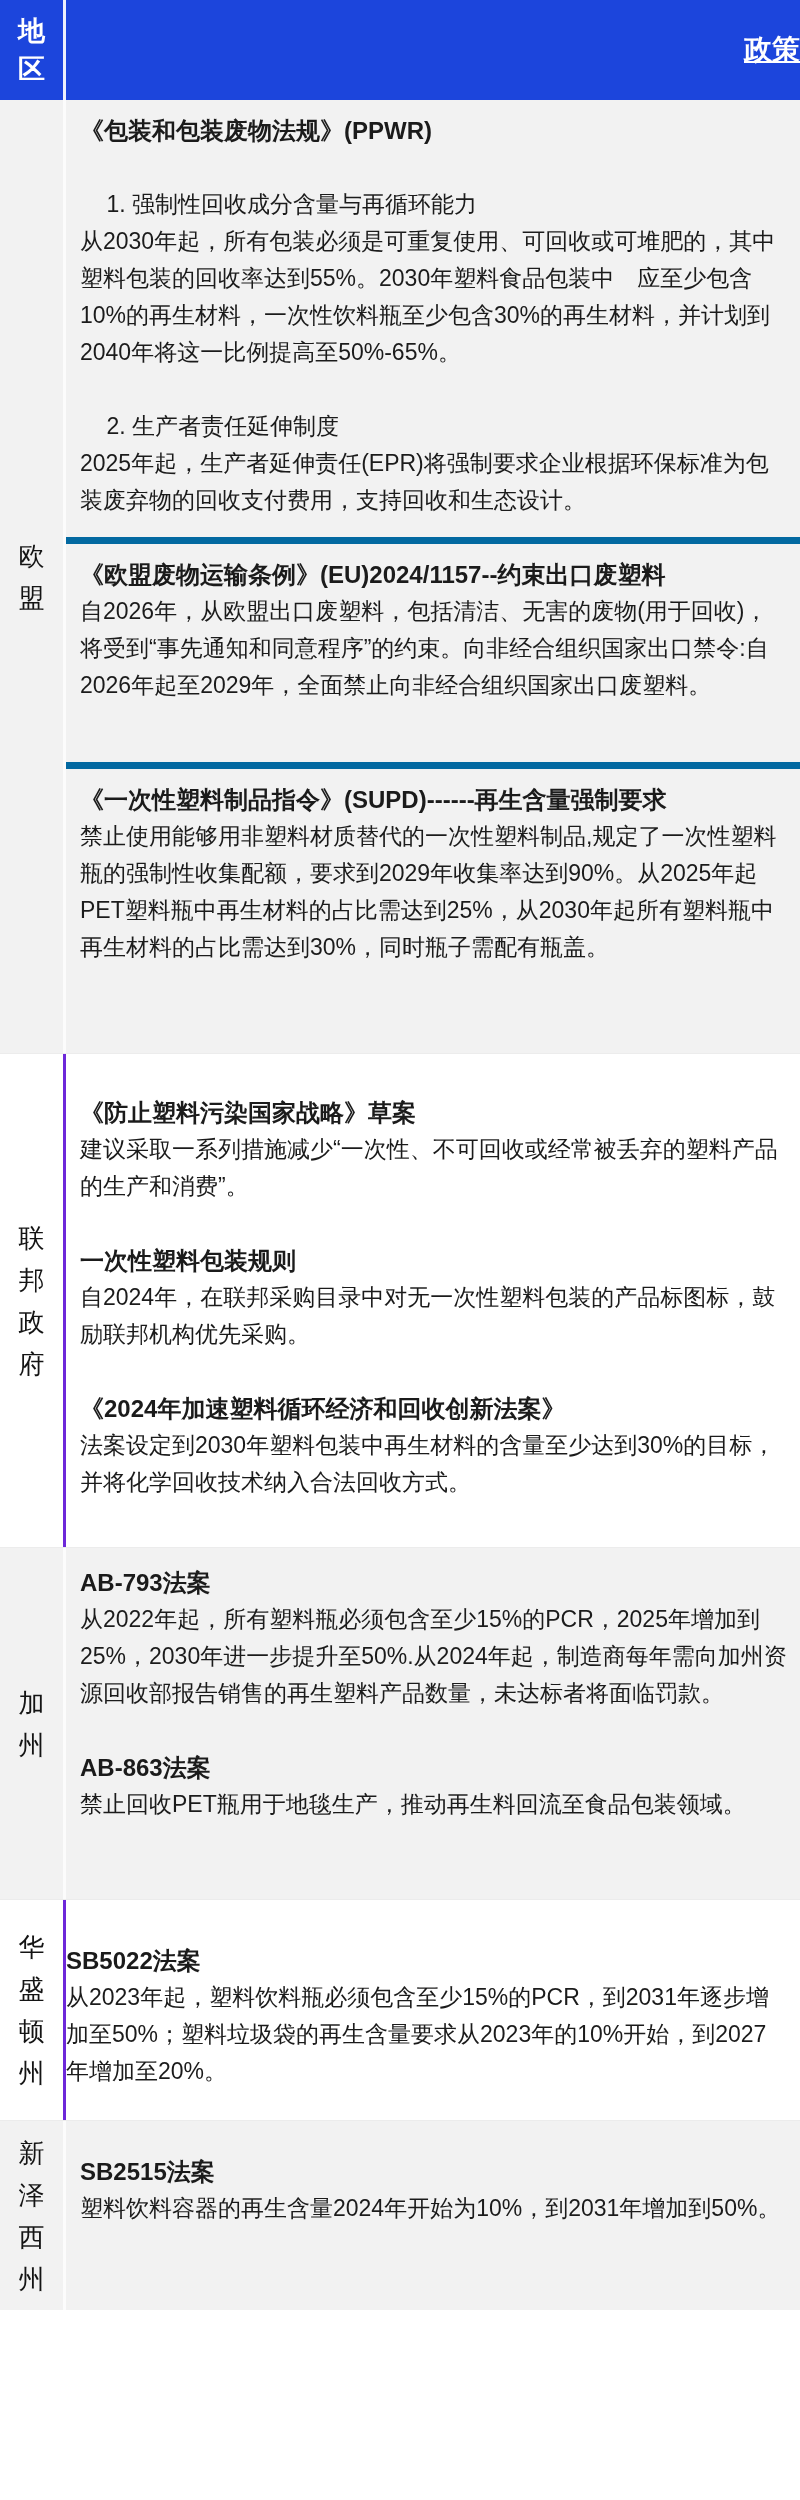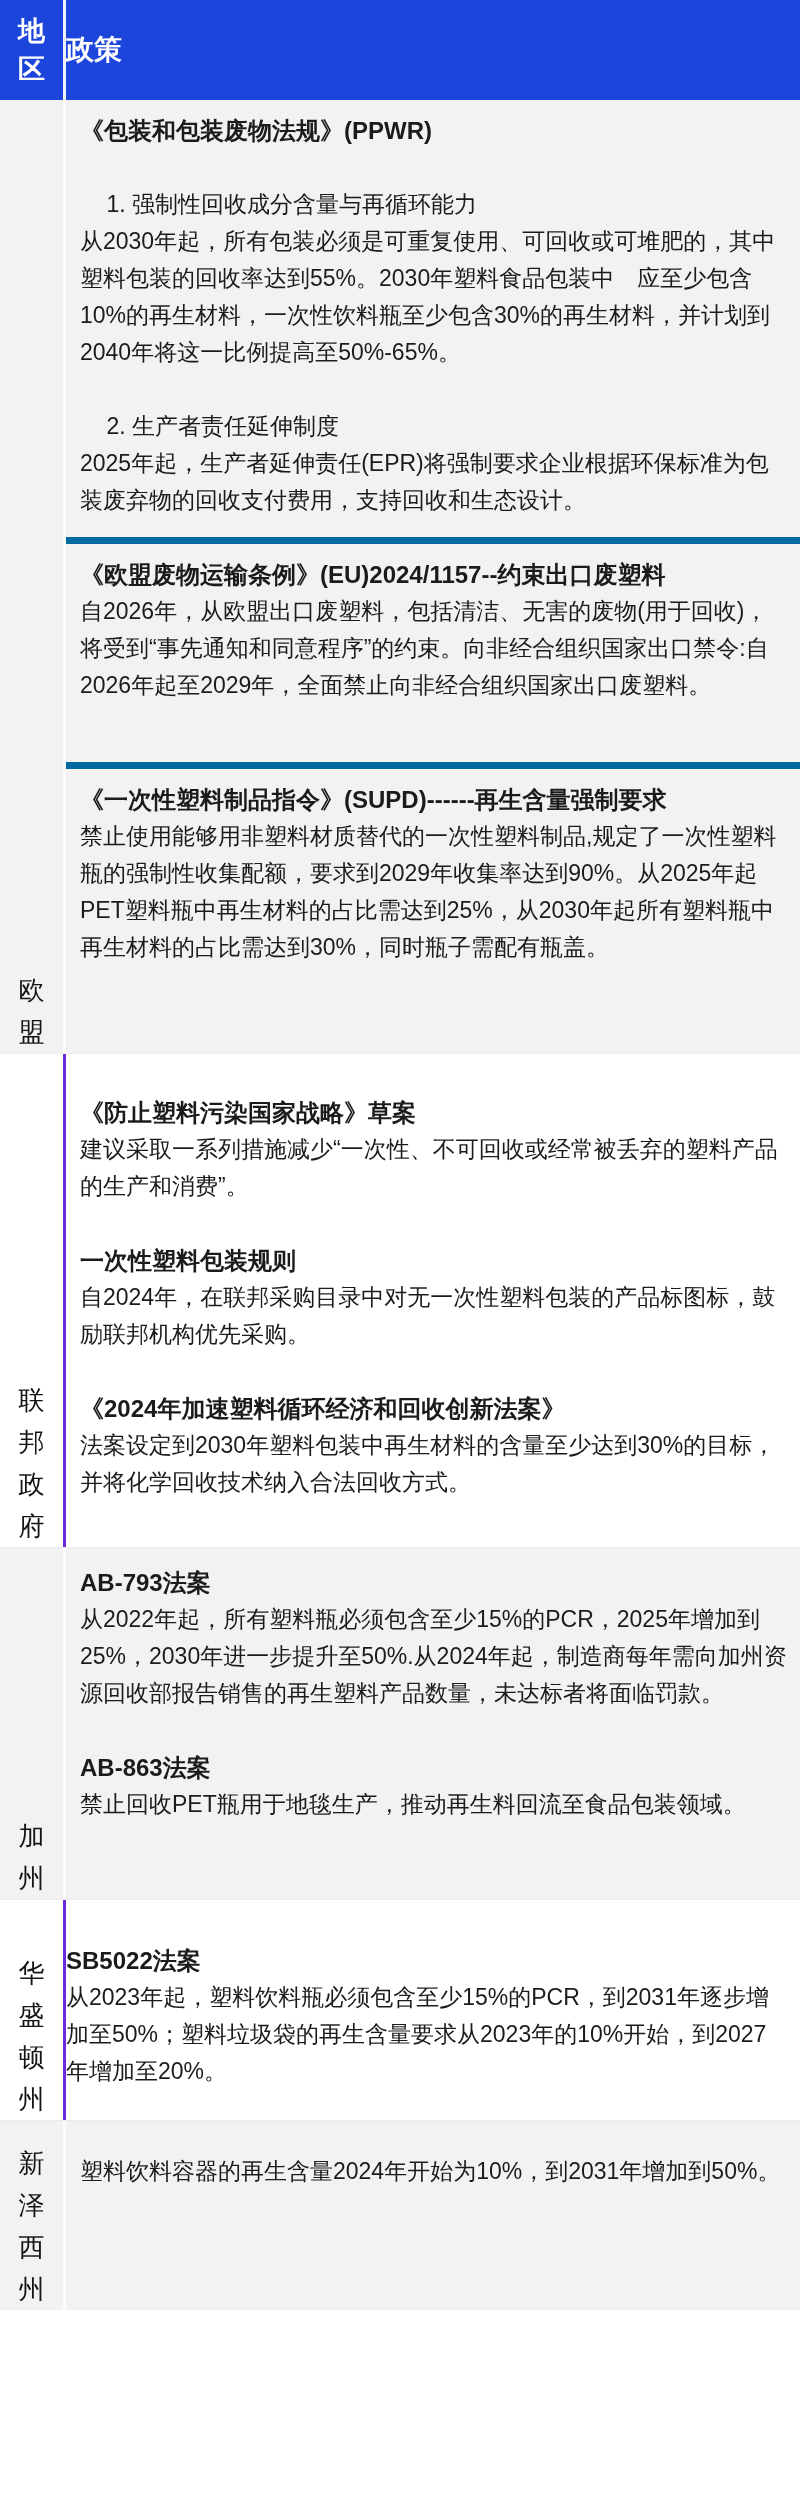--- a/index.html
+++ b/index.html
@@ -18,42 +18,42 @@
     background:#1c45dc;
   }
   .header-region{
     width:66px;
     display:flex;align-items:center;justify-content:center;
     border-right:3px solid rgba(255,255,255,0.92);
     box-sizing:border-box;
   }
   .header-policy{
     flex:1;
-    display:flex;align-items:center;justify-content:flex-start;
-    font-size:28px;font-weight:bold;color:#ffffff;
+    display:flex;align-items:center;justify-content:flex-end;
+    font-size:28px;font-weight:bold;color:#ffffff;text-decoration:underline;
   }
   .vstack{
     display:inline-block;
     width:30px;
     word-break:break-all;
     text-align:center;
   }
   .header-region .vstack{
     font-size:27px;font-weight:bold;color:#ffffff;line-height:38px;
   }
 
   
   .row{display:flex;}
   .row + .row{border-top:1px solid #ececec;}
   .row-gray{background:#f2f2f2;}
   .row-white{background:#ffffff;}
 
   .region-cell{
     width:66px;
-    display:flex;align-items:flex-end;justify-content:center;
+    display:flex;align-items:center;justify-content:center;
     box-sizing:border-box;
     flex-shrink:0;
   }
   .row-gray .region-cell{border-right:3px solid #fcfcfc;}
   .row-white .region-cell{border-right:3px solid #6d28d9;}
   .region-cell .vstack{
     font-size:26px;line-height:42px;color:#141414;
   }
 
   .policy-col{flex:1;display:flex;flex-direction:column;min-width:0;}
@@ -161,18 +161,19 @@
       </div>
     </div>
   </div>
 
   <div class="row row-gray">
     <div class="region-cell">
       <span class="vstack">新泽西州</span>
     </div>
     <div class="policy-col">
       <div class="policy-cell cell-newjersey">
+        <p class="p-title">SB2515法案</p>
         <p>塑料饮料容器的再生含量2024年开始为10%，到2031年增加到50%。</p>
       </div>
     </div>
   </div>
 
 </div>
 
 </body></html>

